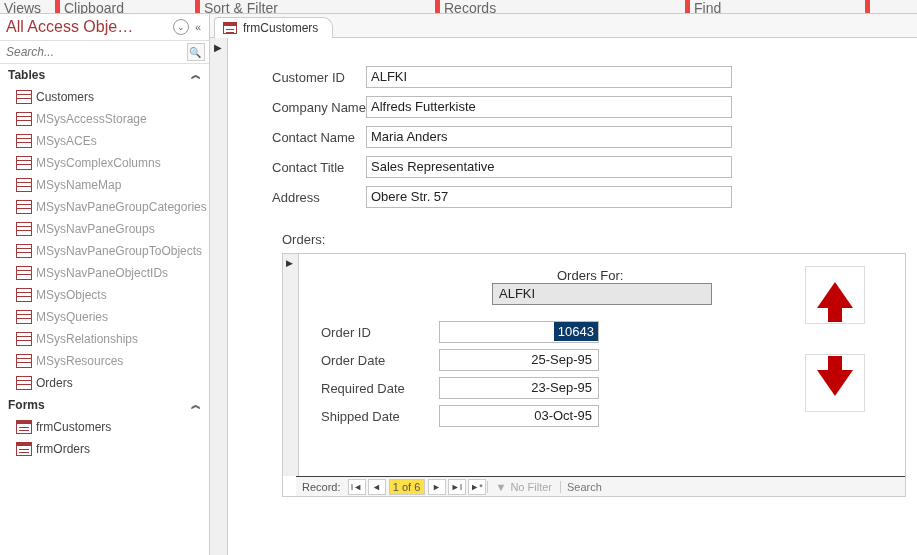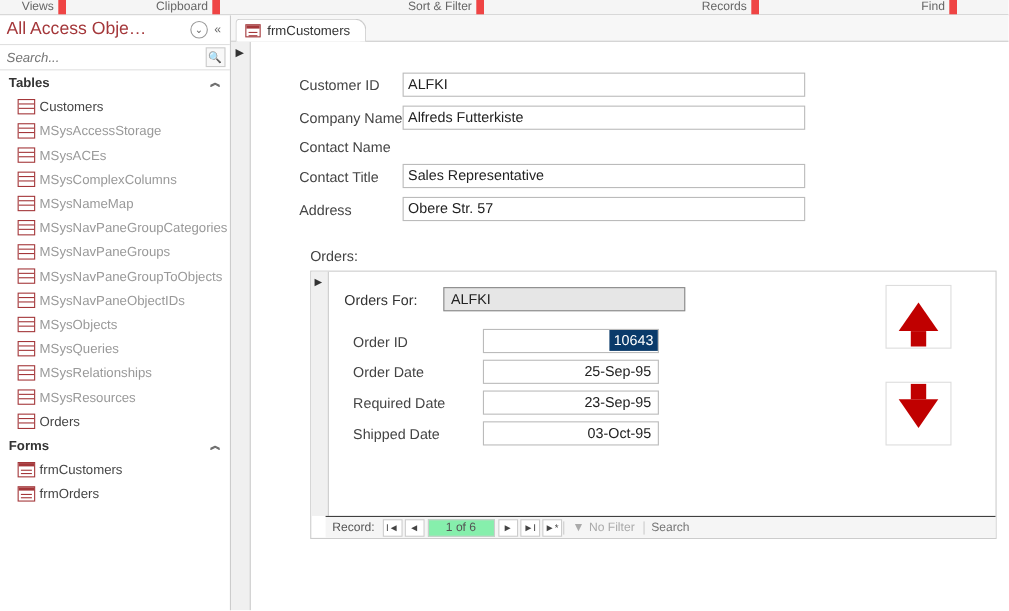--- a/index.html
+++ b/index.html
@@ -1,19 +1,19 @@
 <!DOCTYPE html>
 <html><head>
 <meta charset="utf-8">
 <style>
   * { box-sizing: border-box; margin: 0; padding: 0; font-family: "Segoe UI", Tahoma, sans-serif; }
   body { background: #fff; font-size: 12px; color: #444; width: 917px; height: 555px; overflow: hidden; }
 
   .ribbon-groups { display: flex; height: 14px; border-bottom: 1px solid #ccc; background: #f5f5f5; }
-  .ribbon-group { flex: 0 0 auto; text-align: right; font-size: 11px; color: #666; padding: 0 4px; border-right: 7px solid #ef4444; }
+  .ribbon-group { flex: 0 0 auto; text-align: left; font-size: 14px; color: #666; padding: 0 4px; border-right: 5px solid #ef4444; }
 
   .workspace { display: flex; height: calc(100% - 14px); }
 
   
   .nav-pane { width: 210px; border-right: 1px solid #ccc; display: flex; flex-direction: column; background: #fff; }
   .nav-header { display: flex; align-items: center; padding: 4px 6px; border-bottom: 1px solid #e0e0e0; }
   .nav-title { flex: 1; color: #a4373a; font-size: 16px; font-weight: 400; white-space: nowrap; overflow: hidden; text-overflow: ellipsis; }
   .nav-circle { width: 16px; height: 16px; border: 1px solid #999; border-radius: 50%; display: flex; align-items: center; justify-content: center; margin-right: 4px; font-size: 9px; color: #666; cursor: pointer; }
   .nav-collapse { font-size: 11px; color: #666; cursor: pointer; padding: 0 2px; }
   .nav-search { display: flex; border-bottom: 1px solid #e0e0e0; padding: 2px 4px; }
@@ -47,21 +47,21 @@
   .field-row { display: flex; align-items: center; margin-bottom: 8px; }
   .field-label { width: 130px; font-size: 13px; color: #444; padding-left: 36px; }
   .field-input { width: 366px; height: 22px; border: 1px solid #bbb; padding: 2px 4px; font-size: 13px; color: #222; background: #fff; }
 
   .orders-label { margin: 24px 0 6px 46px; font-size: 13px; color: #444; }
   .subform { margin-left: 46px; width: 624px; height: 244px; border: 1px solid #ccc; position: relative; background: #fff; }
   .subform .sub-selector { position: absolute; left:0; top:0; bottom: 20px; width: 16px; background: #f0f0f0; border-right: 1px solid #ccc; }
   .subform .sub-selector .marker { position: absolute; top: 4px; left: 3px; font-size: 9px; color: #333; }
   .subform .sub-body { position: absolute; left: 16px; right: 0; top: 0; bottom: 20px; padding: 14px 14px; }
 
-  .orders-for-row { display: flex; align-items: center; margin-bottom: 16px; }
+  .orders-for-row { display: flex; align-items: center; margin-bottom: 16px; flex-direction: column; }
   .orders-for-label { width: 90px; font-size: 13px; color: #333; }
   .orders-for-box { width: 220px; height: 22px; border: 1px solid #888; background: #e6e6e6; padding: 2px 6px; font-size: 13px; color: #222; }
 
   .sub-field-row { display: flex; align-items: center; margin-bottom: 6px; }
   .sub-field-label { width: 126px; font-size: 13px; color: #444; padding-left: 8px; }
   .sub-field-input { width: 160px; height: 22px; border: 1px solid #bbb; padding: 2px 6px; font-size: 13px; color: #222; text-align: right; background: #fff; }
   .sub-field-input.sel { color: #fff; background: #fff; padding: 0; }
   .sub-field-input.sel .seltext { display: inline-block; background: #0a3a6a; color: #fff; padding: 2px 4px; float: right; }
 
   .arrow-btn { position: absolute; right: 40px; width: 60px; height: 58px; border: 1px solid #ddd; background: #fff; display: flex; align-items: center; justify-content: center; cursor: pointer; }
@@ -69,21 +69,21 @@
   .arrow-btn.down { top: 100px; }
   .arrow-shape { width: 0; height: 0; }
   .arrow-btn.up .arrow-shape { border-left: 18px solid transparent; border-right: 18px solid transparent; border-bottom: 26px solid #c00000; position: relative; }
   .arrow-btn.up .arrow-shape::after { content:""; position:absolute; left:-7px; top:26px; width:14px; height:14px; background:#c00000; }
   .arrow-btn.down .arrow-shape { border-left: 18px solid transparent; border-right: 18px solid transparent; border-top: 26px solid #c00000; position: relative; }
   .arrow-btn.down .arrow-shape::after { content:""; position:absolute; left:-7px; top:-40px; width:14px; height:14px; background:#c00000; }
 
   .record-nav { position: absolute; left: 13px; right: 0; bottom: 0; height: 20px; border-top: 1px solid #404040; background: #f5f5f5; display: flex; align-items: center; font-size: 11px; color: #555; }
   .record-nav .lbl { padding: 0 6px; }
   .record-nav .btn { width: 18px; height: 16px; border: 1px solid #ccc; background: #fff; margin: 0 1px; display: flex; align-items: center; justify-content: center; font-size: 9px; cursor: pointer; color: #444; }
-  .record-nav .counter { width: 61px; height: 16px; border: 1px solid #ccc; background: #86efac; text-align: center; margin: 0 2px; line-height: 14px; }
+  .record-nav .counter { width: 36px; height: 16px; border: 1px solid #ccc; background: #fde047; text-align: center; margin: 0 2px; line-height: 14px; }
   .record-nav .filter { border-left: 1px solid #ccc; padding: 0 8px; color: #aaa; display:flex; align-items:center; gap:4px;}
   .record-nav .search { border-left: 1px solid #ccc; padding: 0 6px; flex: 1; }
   .record-nav .search input { border: none; background: transparent; width: 100%; font-size: 11px; outline: none; color: #666; }
 </style>
 </head>
 <body>
 
 <div class="ribbon-groups" id="ribbon-groups">
     <div class="ribbon-group" style="width: 60px;">Views</div>
     <div class="ribbon-group" style="width: 140px;">Clipboard</div>
@@ -197,20 +197,21 @@
         <div class="field-row">
           <div class="field-label">Customer ID</div>
           <div class="field-input">ALFKI</div>
         </div>
         <div class="field-row">
           <div class="field-label">Company Name</div>
           <div class="field-input">Alfreds Futterkiste</div>
         </div>
         <div class="field-row">
           <div class="field-label">Contact Name</div>
+          <div class="field-input">Maria Anders</div>
         </div>
         <div class="field-row">
           <div class="field-label">Contact Title</div>
           <div class="field-input">Sales Representative</div>
         </div>
         <div class="field-row">
           <div class="field-label">Address</div>
           <div class="field-input">Obere Str. 57</div>
         </div>
 

